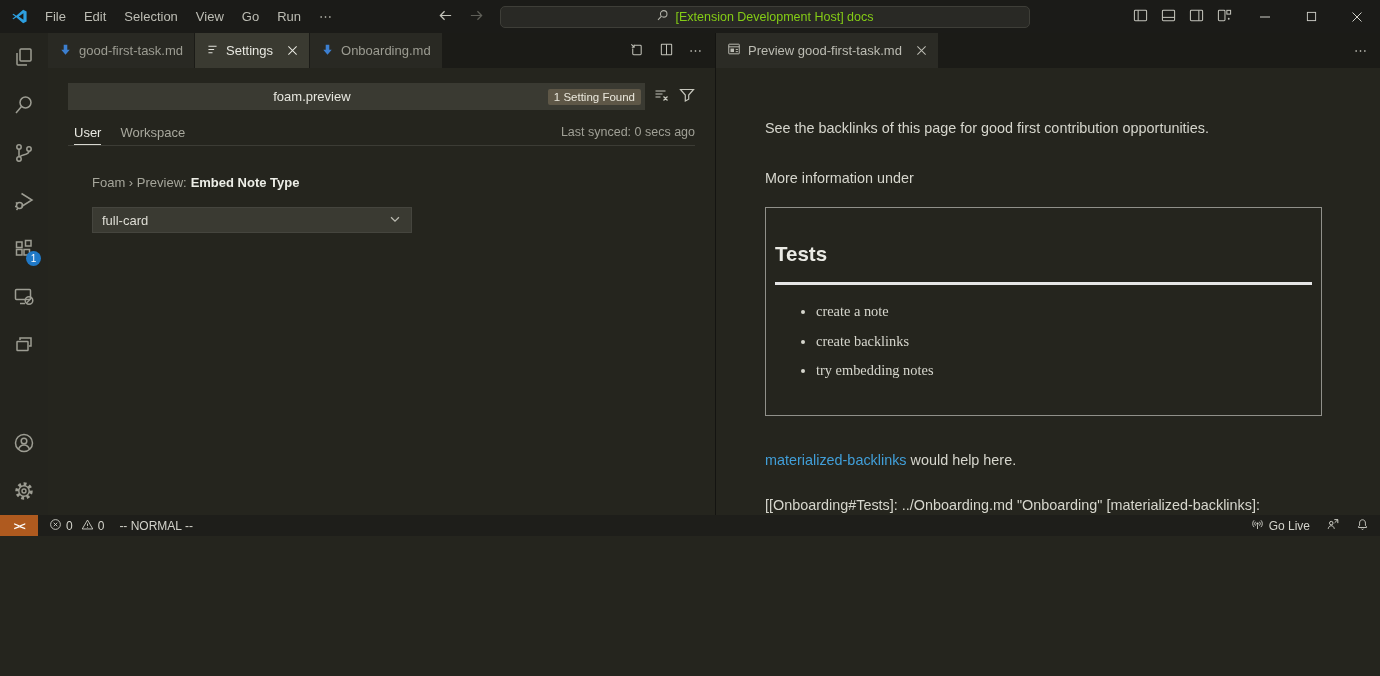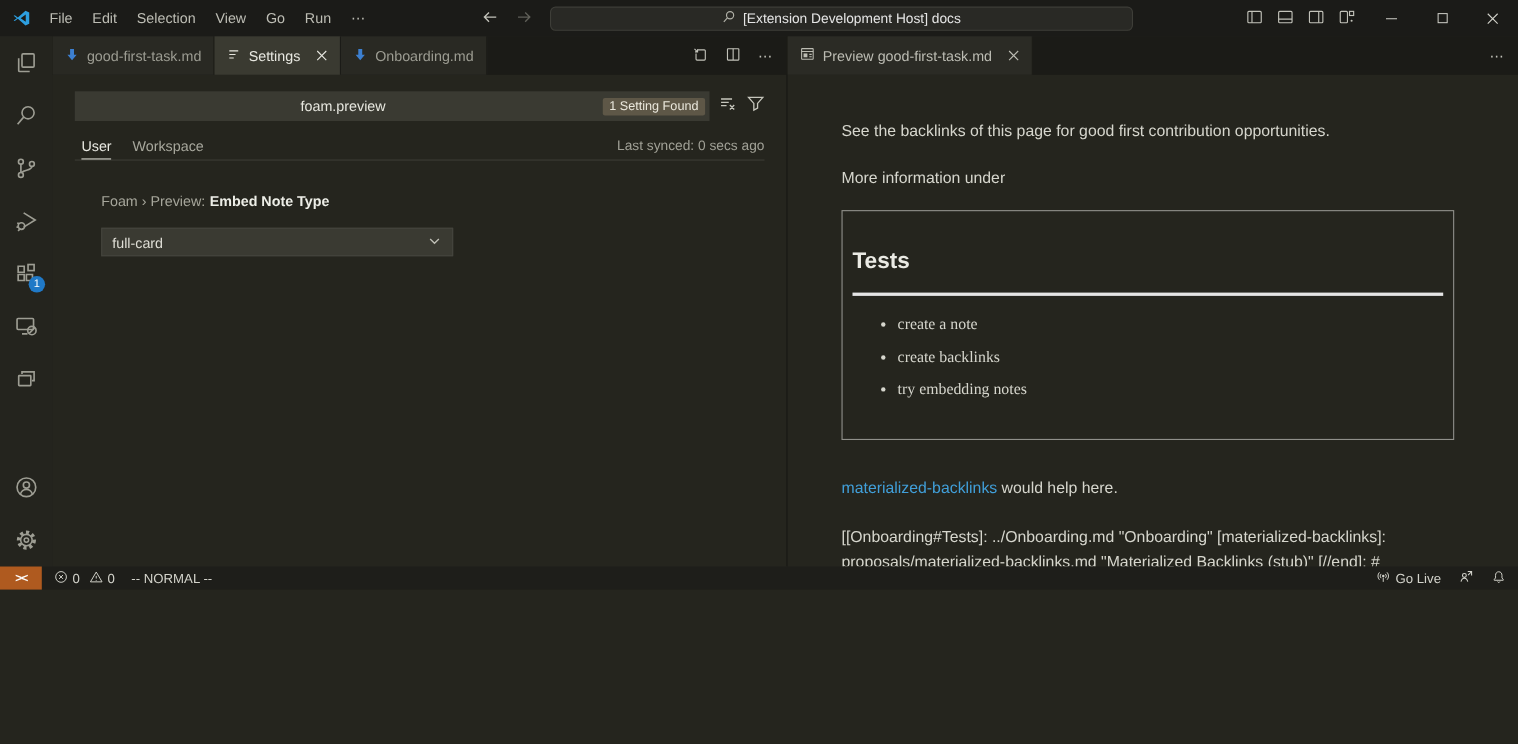--- a/index.html
+++ b/index.html
@@ -9,21 +9,21 @@
 
   
   .titlebar { height:33px; background:#1b1b18; display:flex; align-items:center; color:#bdbdb4; font-size:13px; flex:none; }
   .logo { margin:0 8px 0 11px; display:flex; }
   .menus { display:flex; height:100%; }
   .menu-item { padding:0 9px; display:flex; align-items:center; cursor:default; }
   .tb-spacer { flex:1; }
   .nav-arrows { display:flex; gap:16px; margin-right:16px; align-items:center; }
   .nav-arrows .dim { color:#5f5f58; }
   .cmd-center { width:530px; height:22px; background:#292925; border:1px solid #3e3e38; border-radius:5px;
-                display:flex; align-items:center; justify-content:center; gap:6px; color:#e5e5e5; font-size:12.5px; }
+                display:flex; align-items:center; justify-content:center; gap:6px; color:#84cc16; font-size:12.5px; }
   .layout-icons { display:flex; gap:13px; margin:0 10px 0 6px; color:#c3c3ba; align-items:center; }
   .window-controls { display:flex; height:100%; }
   .win-btn { width:46px; height:100%; display:flex; align-items:center; justify-content:center; color:#d0d0c8; }
 
   
   .main { flex:1; display:flex; min-height:0; }
   .activitybar { width:48px; background:#24241e; display:flex; flex-direction:column; flex:none; }
   .ab-icon { height:48px; display:flex; align-items:center; justify-content:center; color:#9d9d93; position:relative; }
   .ab-bottom { margin-top:auto; }
   .ext-badge { position:absolute; right:7px; bottom:7px; width:15px; height:15px; border-radius:50%;
@@ -53,21 +53,21 @@
   .hdivider { border-bottom:1px solid #3c3c35; }
   .setting { margin:29px 0 0 24px; }
   .setting-title { font-size:13px; color:#a6a69b; }
   .setting-name { color:#edeee7; font-weight:700; margin-left:4px;text-align:right; }
   .select { width:320px; height:26px; margin-top:17px; background:#3a3a32; border:1px solid #45453e;
             display:flex; align-items:center; justify-content:space-between; padding:0 9px; color:#dfded6; font-size:13px; cursor:default; }
 
   
   .preview-body { padding:21px 58px 0 49px; font-size:14.4px; line-height:1.55; color:#d6d6cd; overflow:hidden; }
   .preview-body h1 { font-size:29px; font-weight:600; color:#eaeae4; letter-spacing:.2px; padding-bottom:10px; border-bottom:1px solid #52524a; margin-top:6px; }
-  .preview-body p { margin-top:20px; }
+  .preview-body p { margin-top:28px; }
   .embed-card { border:1px solid #90908a; margin-top:17px; padding:30px 9px 27px; }
   .embed-card h2 { font-size:20.5px; font-weight:700; color:#eaeae4; padding-bottom:13px; border-bottom:3px solid #e5e5e5; }
   .embed-card ul { margin:15px 0 0; padding-left:41px; }
   .embed-card li { margin-bottom:7px;font-family:Liberation Serif, serif; }
   .backlink-p { margin-top:33px !important; }
   .md-link { color:#419fd9; text-decoration:none; cursor:pointer; }
   .refs-p { margin-top:22px !important; max-width:566px; }
 
   
   .statusbar { height:21px; background:#1e1e1a; display:flex; align-items:center; color:#d3d3cb; font-size:12px; flex:none; }

